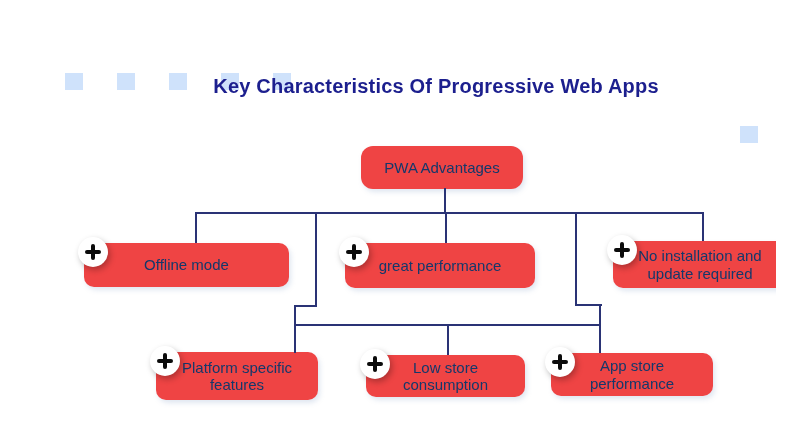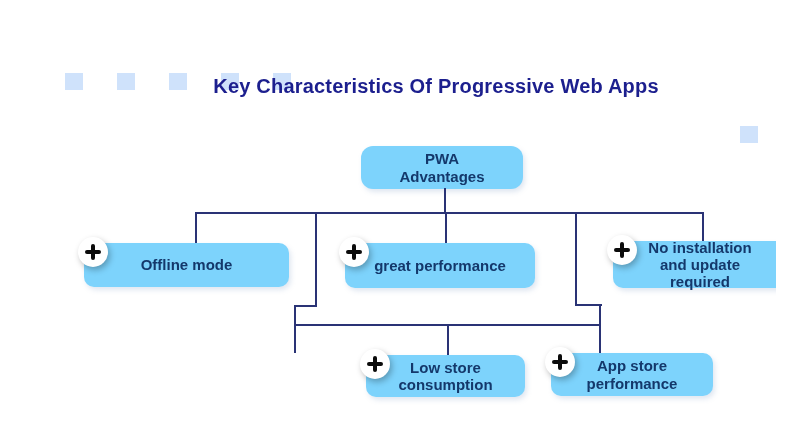--- a/index.html
+++ b/index.html
@@ -23,29 +23,29 @@
   }
   .deco { position: absolute; display: flex; }
   .deco-left  { left: 5px;  top: 13px; gap: 10px; }
   .deco-right { left: 680px; top: 66px; gap: 7px; }
   .deco .sq {
     width: 18px; height: 17px;
     background: #cfe2fb;
   }
   .node {
     position: absolute;
-    background: #7dd3fc;
+    background: #ef4444;
     border-radius: 10px;
     display: flex;
     align-items: center;
     justify-content: center;
     text-align: center;
     color: #14386b;
     font-size: 15px;
-    font-weight: bold;
+    font-weight: normal;
     line-height: 1.15;
     padding: 4px 10px;
     box-shadow: 2px 3px 5px rgba(130,160,200,0.25);
     cursor: pointer;
   }
   .node-root      { left: 313px; top: 98px;  width: 162px; height: 43px; border-radius: 12px; }
   .node-offline   { left: 36px;  top: 195px; width: 205px; height: 44px; }
   .node-great     { left: 297px; top: 195px; width: 190px; height: 45px; }
   .node-noinstall { left: 565px; top: 193px; width: 174px; height: 47px; }
   .node-platform  { left: 108px; top: 304px; width: 162px; height: 48px; }
@@ -140,20 +140,24 @@
   </div>
   <div class="node node-great">
     <span class="plus"></span>
     <span class="label">great performance</span>
   </div>
   <div class="node node-noinstall">
     <span class="plus"></span>
     <span class="label">No installation and update required</span>
   </div>
 
+  <div class="node node-platform">
+    <span class="plus"></span>
+    <span class="label">Platform specific features</span>
+  </div>
   <div class="node node-lowdata">
     <span class="plus"></span>
     <span class="label">Low store consumption</span>
   </div>
   <div class="node node-appstore">
     <span class="plus"></span>
     <span class="label">App store performance</span>
   </div>
 
 </div>

